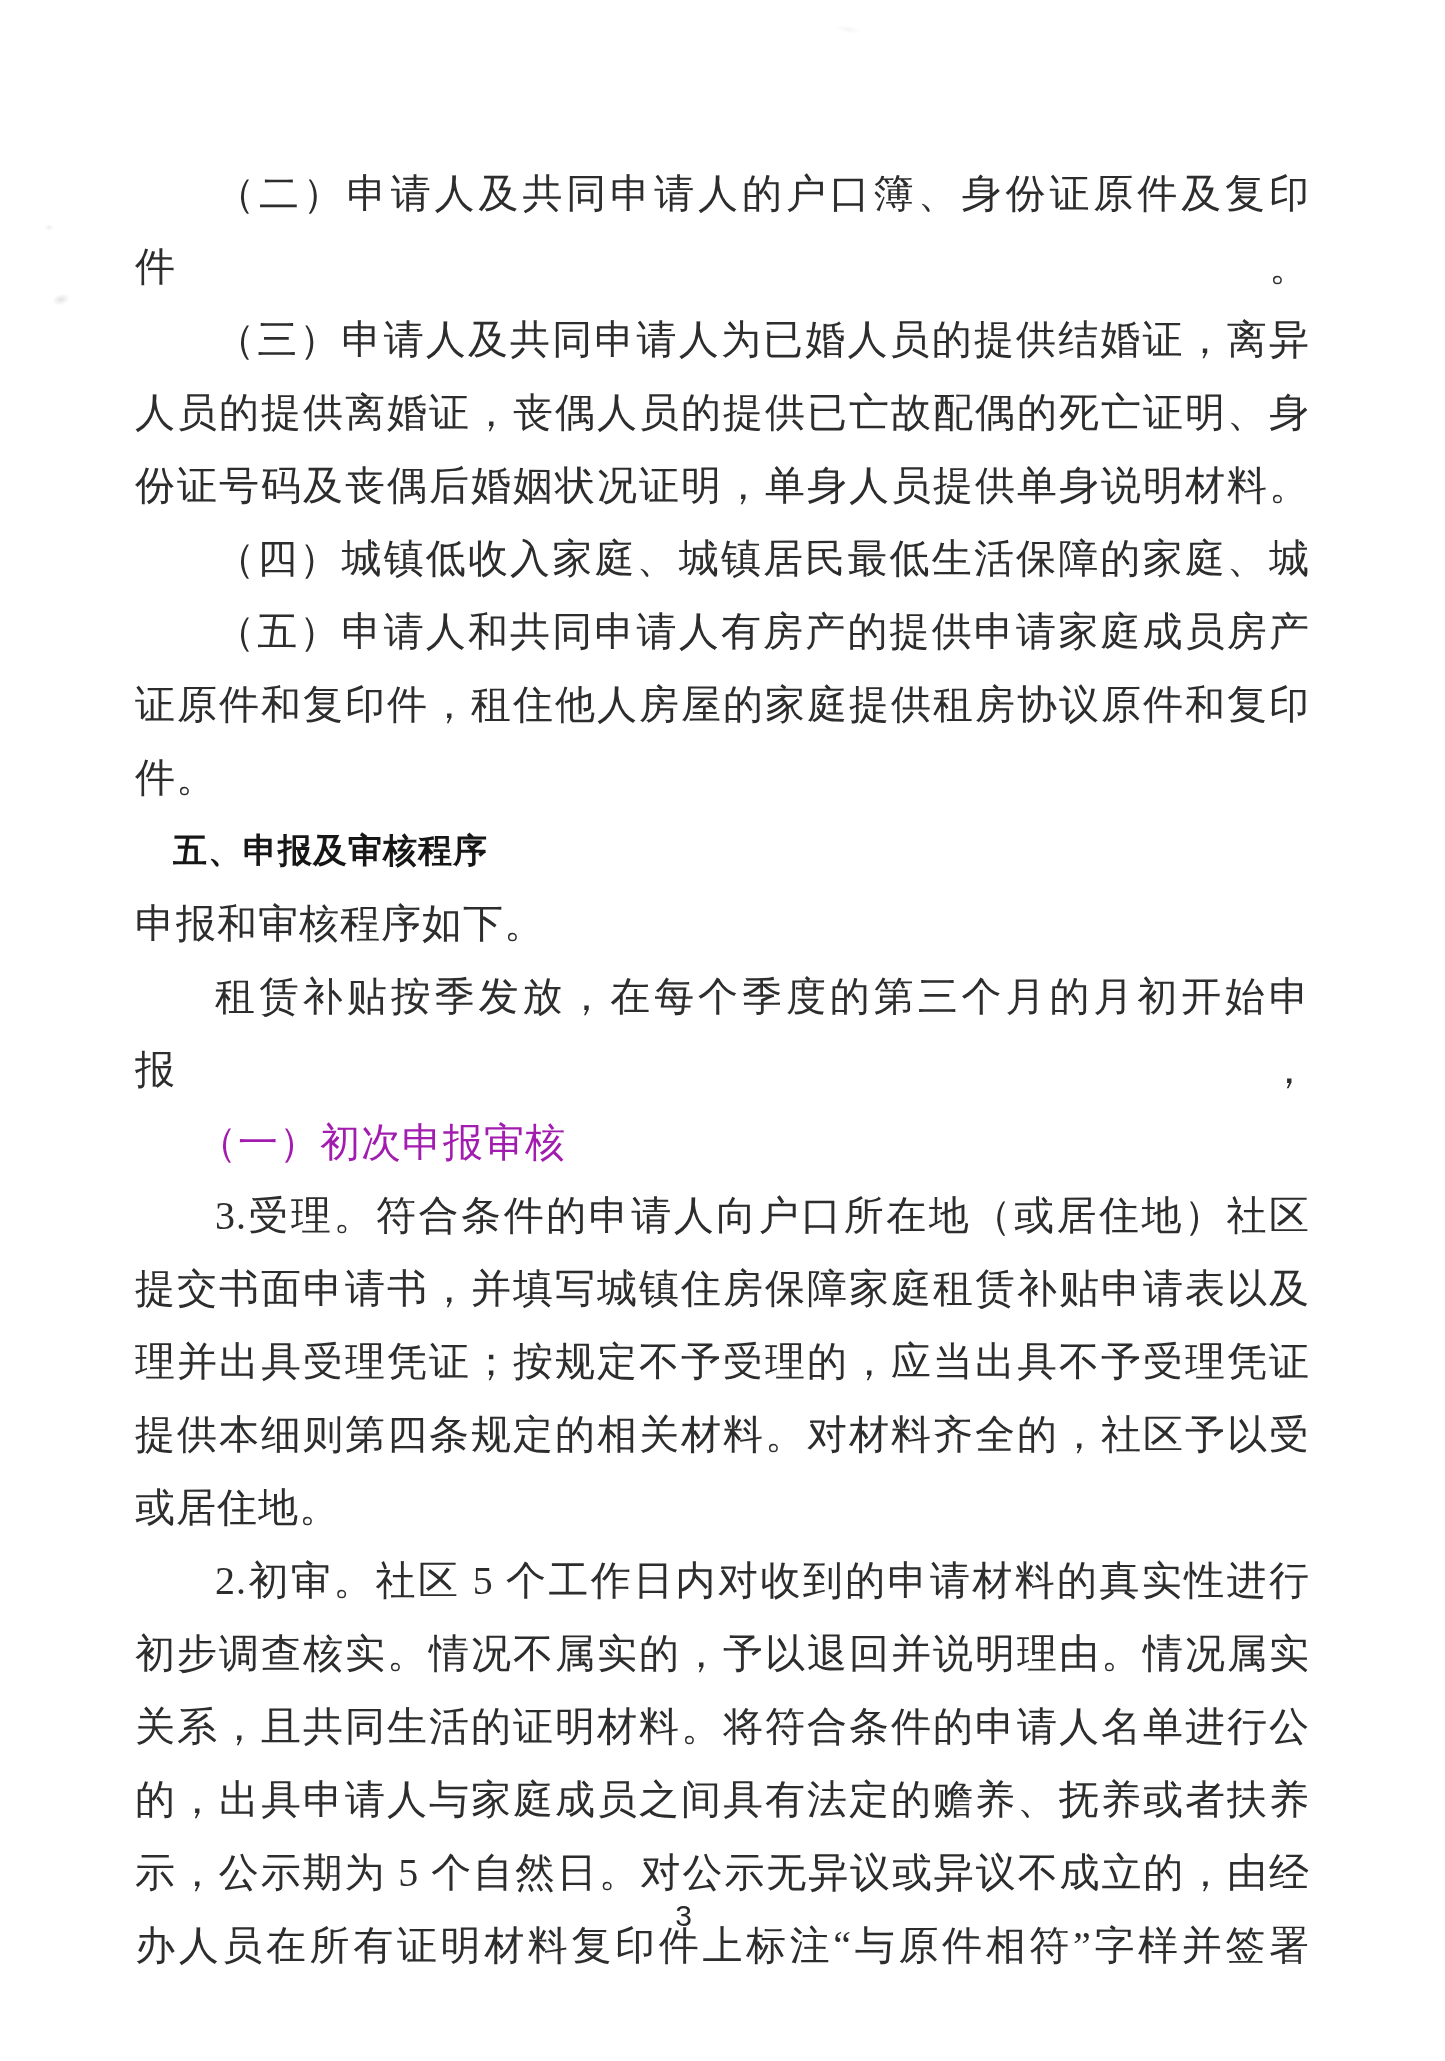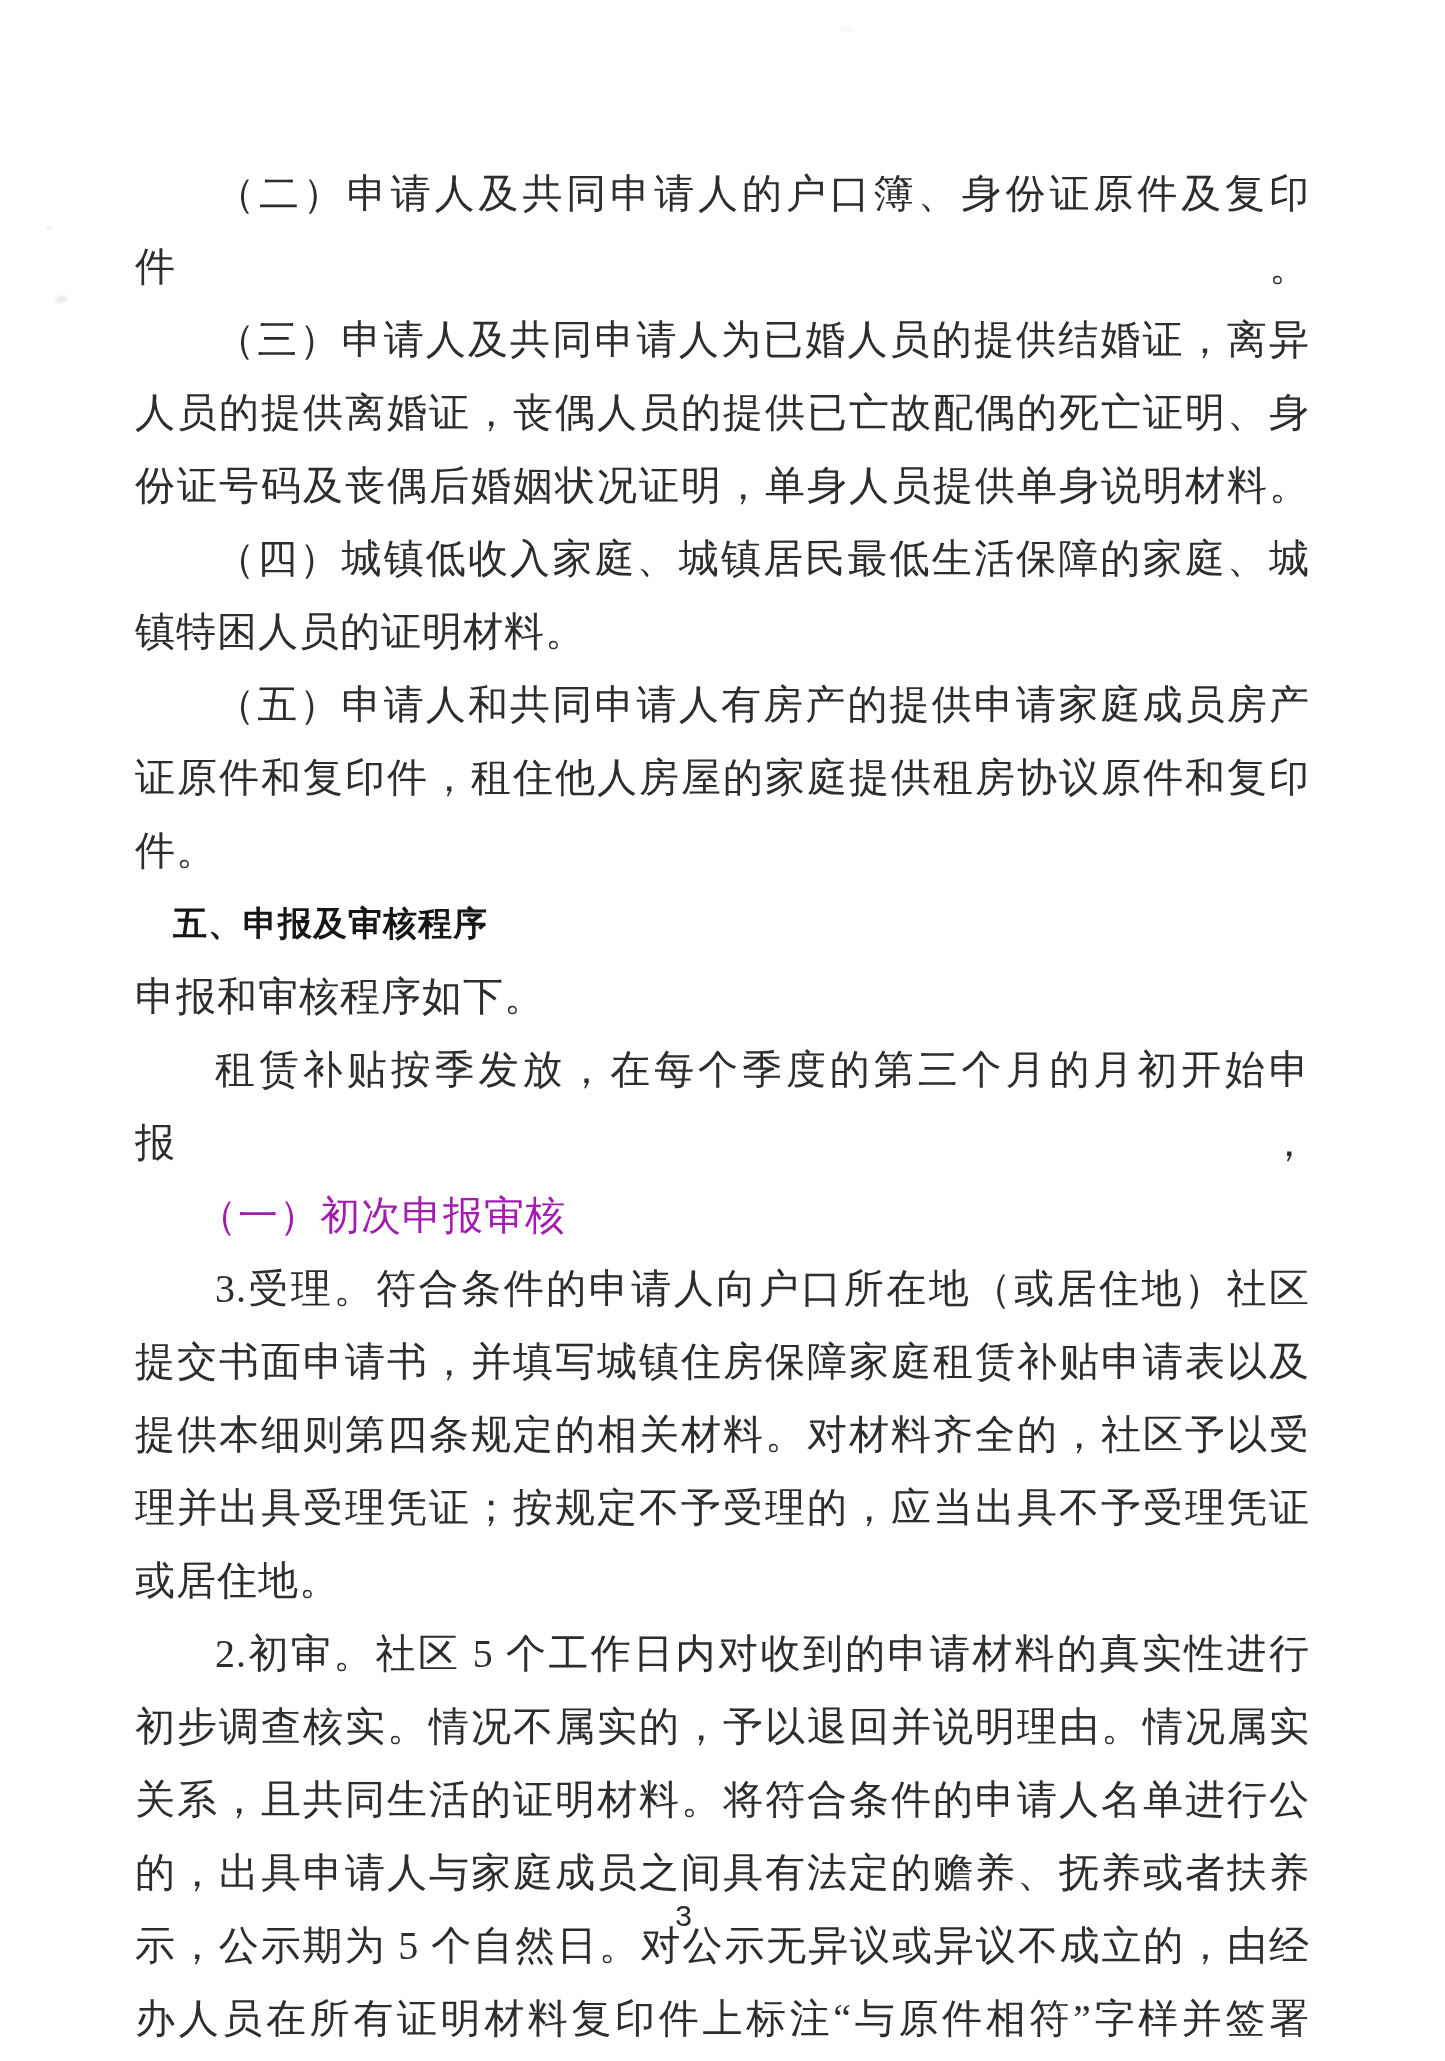--- a/index.html
+++ b/index.html
@@ -81,32 +81,31 @@
   <div class="artifact a1"></div>
   <div class="artifact a2"></div>
   <div class="artifact a3"></div>
 
   <div class="content">
     <div class="line indent fill">（二）申请人及共同申请人的户口簿、身份证原件及复印件。</div>
     <div class="line indent fill">（三）申请人及共同申请人为已婚人员的提供结婚证，离异</div>
     <div class="line fill">人员的提供离婚证，丧偶人员的提供已亡故配偶的死亡证明、身</div>
     <div class="line fill">份证号码及丧偶后婚姻状况证明，单身人员提供单身说明材料。</div>
     <div class="line indent fill">（四）城镇低收入家庭、城镇居民最低生活保障的家庭、城</div>
-    <div class="line">镇特困人员的证明材料。</div>
     <div class="line indent fill">（五）申请人和共同申请人有房产的提供申请家庭成员房产</div>
     <div class="line fill">证原件和复印件，租住他人房屋的家庭提供租房协议原件和复印</div>
     <div class="line">件。</div>
     <div class="line heading">五、申报及审核程序</div>
     <div class="line">申报和审核程序如下。</div>
     <div class="line indent fill">租赁补贴按季发放，在每个季度的第三个月的月初开始申报，</div>
     <div class="line subheading">（一）初次申报审核</div>
     <div class="line indent fill">3.受理。符合条件的申请人向户口所在地（或居住地）社区</div>
     <div class="line fill">提交书面申请书，并填写城镇住房保障家庭租赁补贴申请表以及</div>
+    <div class="line fill">理并出具受理凭证；按规定不予受理的，应当出具不予受理凭证</div>
     <div class="line fill">提供本细则第四条规定的相关材料。对材料齐全的，社区予以受</div>
-    <div class="line fill">理并出具受理凭证；按规定不予受理的，应当出具不予受理凭证</div>
     <div class="line">或居住地。</div>
     <div class="line indent fill">2.初审。社区 5 个工作日内对收到的申请材料的真实性进行</div>
     <div class="line fill">初步调查核实。情况不属实的，予以退回并说明理由。情况属实</div>
     <div class="line fill">关系，且共同生活的证明材料。将符合条件的申请人名单进行公</div>
     <div class="line fill">的，出具申请人与家庭成员之间具有法定的赡养、抚养或者扶养</div>
     <div class="line fill">示，公示期为 5 个自然日。对公示无异议或异议不成立的，由经</div>
     <div class="line fill">办人员在所有证明材料复印件上标注“与原件相符”字样并签署</div>
   </div>
 
   <div class="page-number">3</div>

